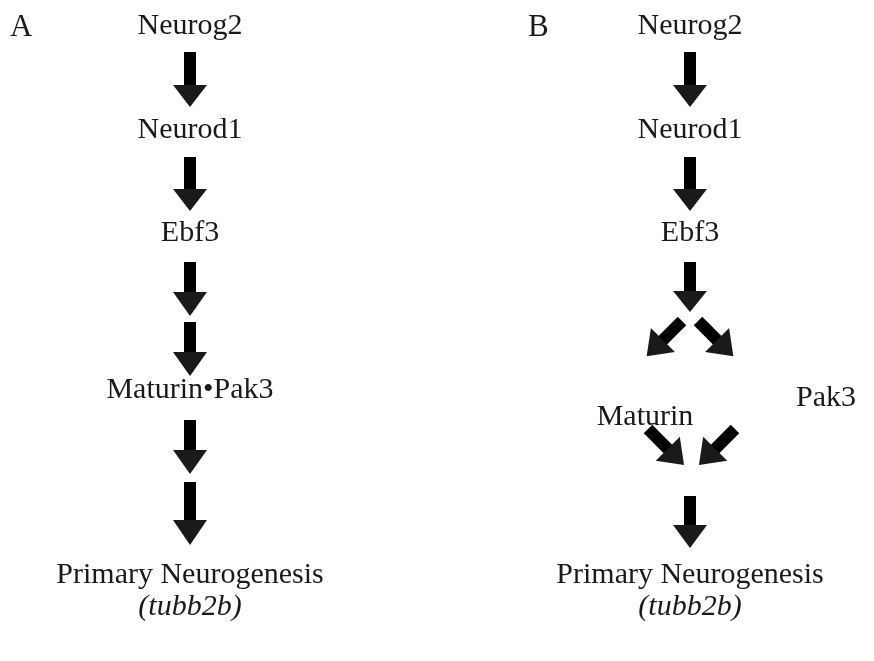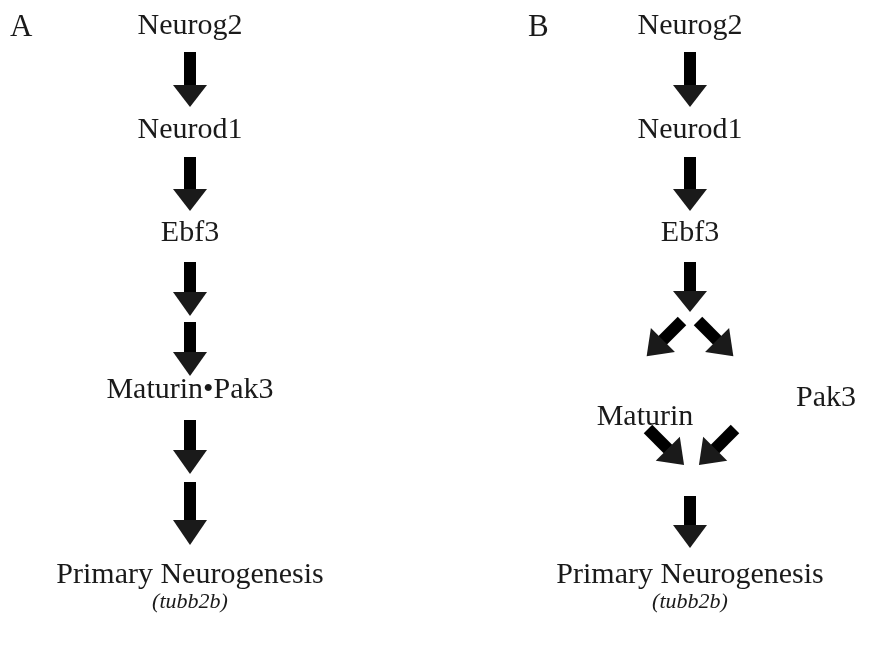--- a/index.html
+++ b/index.html
@@ -33,21 +33,21 @@
     font-family: Liberation Serif, serif;
   }
   .node.centered {
     transform: translateX(-50%);
   }
   .node .gene-italic {
     font-style: italic;
   }
   .node .line2 {
     display: block;
-    font-size: 22px;
+    font-size: 30px;
   }
   .arrow-layer {
     position: absolute;
     left: 0;
     top: 0;
     width: 874px;
     height: 661px;
     pointer-events: none;
   }
   .arrow-layer polygon,

